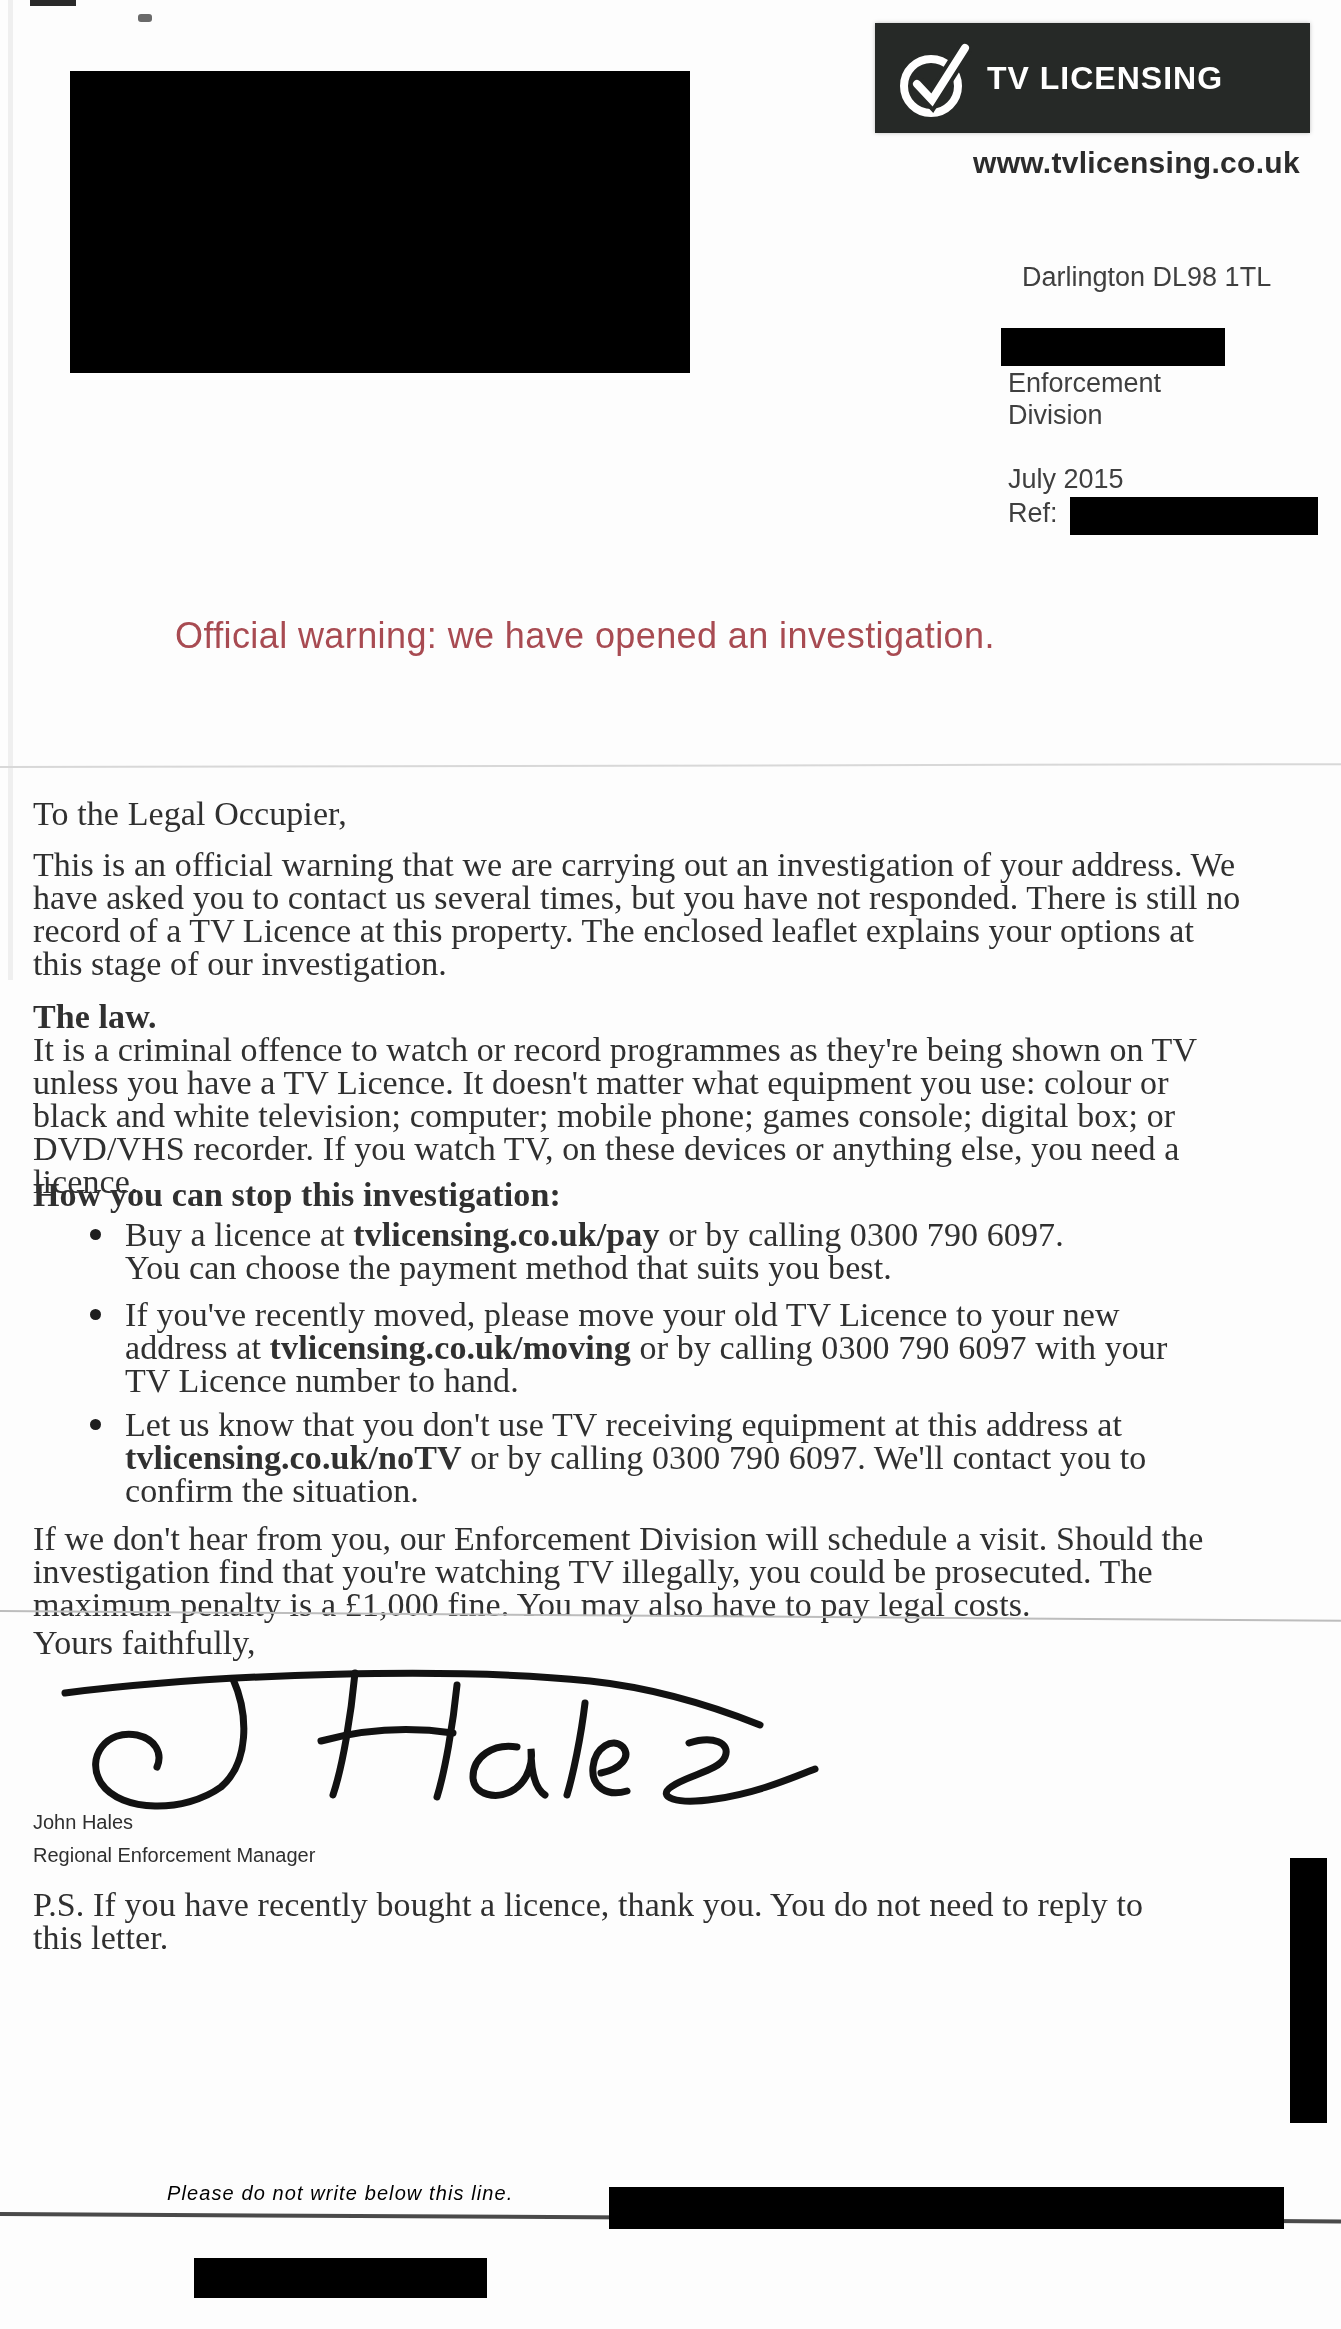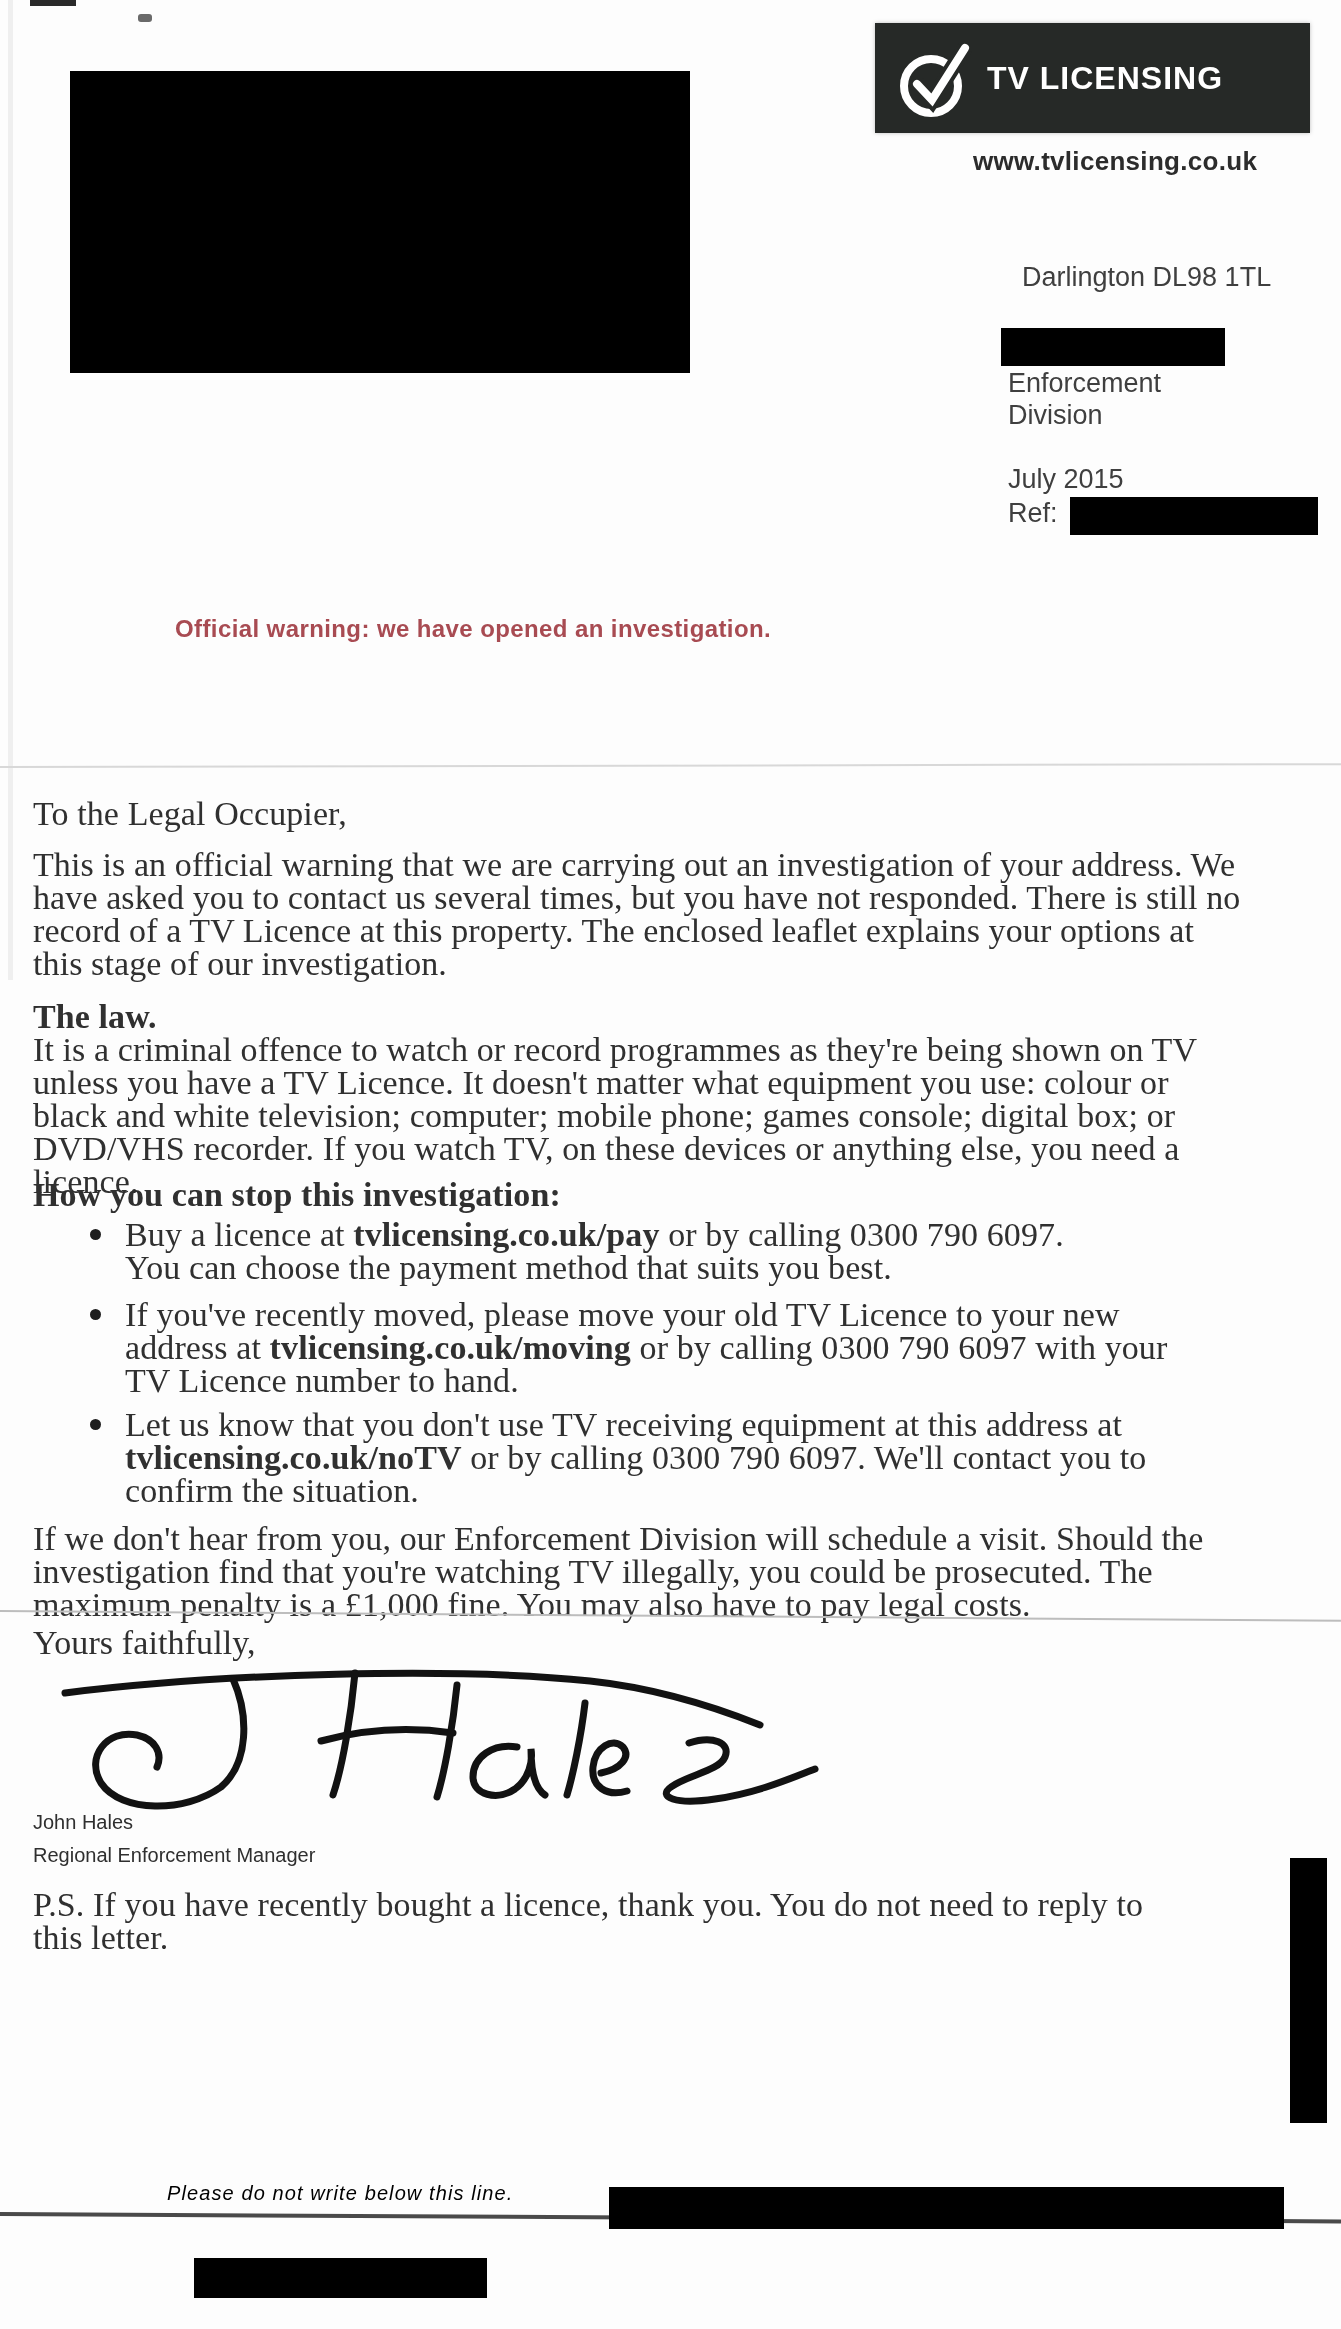--- a/index.html
+++ b/index.html
@@ -9,26 +9,26 @@
     -webkit-font-smoothing:antialiased;
   }
   .abs{position:absolute;}
   
   .logo-box{
     left:875px;top:23px;width:435px;height:110px;background:#262927;
     display:flex;align-items:center;padding-left:20px;box-sizing:border-box;
     box-shadow:0 0 4px rgba(0,0,0,.25);
   }
   .logo-text{color:#fff;font-weight:bold;font-size:32px;letter-spacing:1px;margin-left:14px;white-space:nowrap;}
-  .website{left:973px;top:146px;font-size:26px;font-weight:bold;color:#2c2c2c;letter-spacing:.3px;}
+  .website{left:973px;top:146px;font-size:30px;font-weight:bold;color:#2c2c2c;letter-spacing:.3px;}
   
   .sender{color:#3f3f3f;font-size:27px;}
   .redaction{background:#000;}
   
-  .headline{left:175px;top:615px;font-size:24px;font-weight:bold;letter-spacing:.4px;white-space:nowrap;}
+  .headline{left:175px;top:615px;font-size:36px;font-weight:normal;letter-spacing:.4px;white-space:nowrap;}
   
   .bodytxt{color:#303030;font-size:34px;line-height:33px;letter-spacing:.1px;font-family:Liberation Serif, serif;}
   .b{font-weight:bold;}
   .bullet-dot{width:11px;height:11px;border-radius:50%;background:#1d1d1d;}
   .crease{height:2px;transform-origin:left center;}
   .seam{height:2px;transform-origin:left center;}
   .sig-name{color:#2f2f2f;font-size:20px;line-height:33px;}
   
   .foot-note{font-style:italic;font-size:20px;color:#000000;letter-spacing:1.1px;}
   .foot-line{left:0;top:2212px;width:1341px;height:4px;background:#4a4a4a;transform:rotate(0.32deg);transform-origin:left center;}

